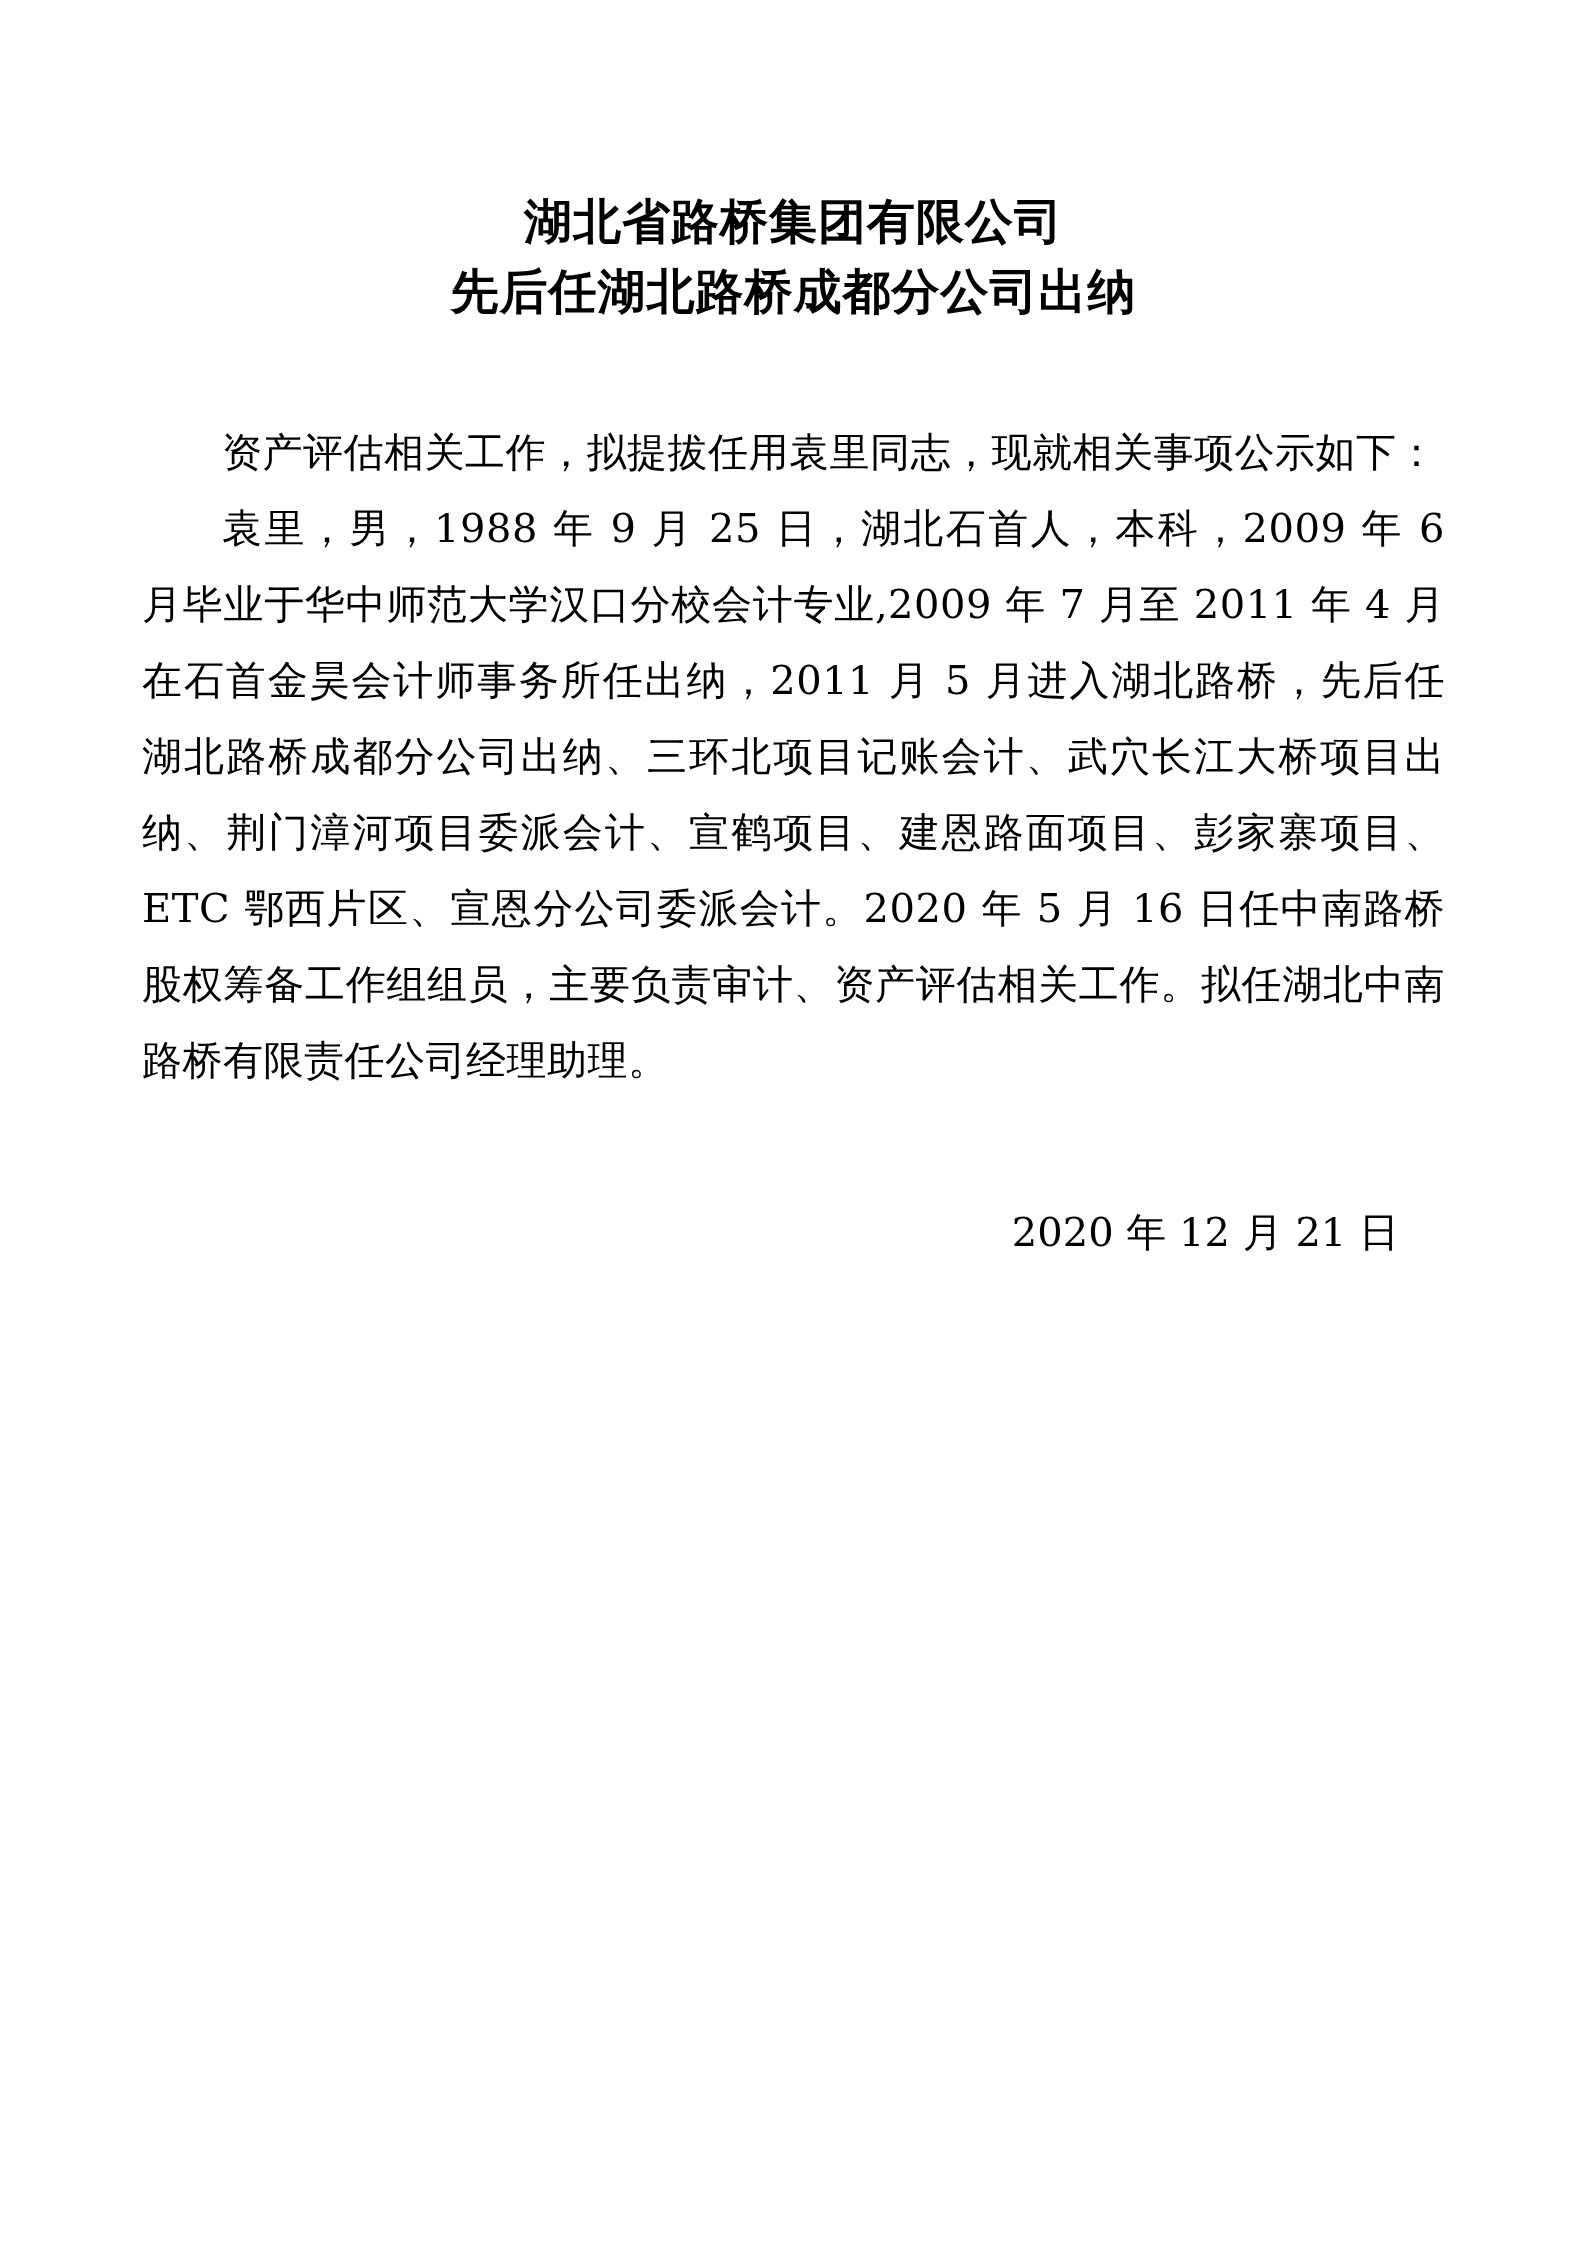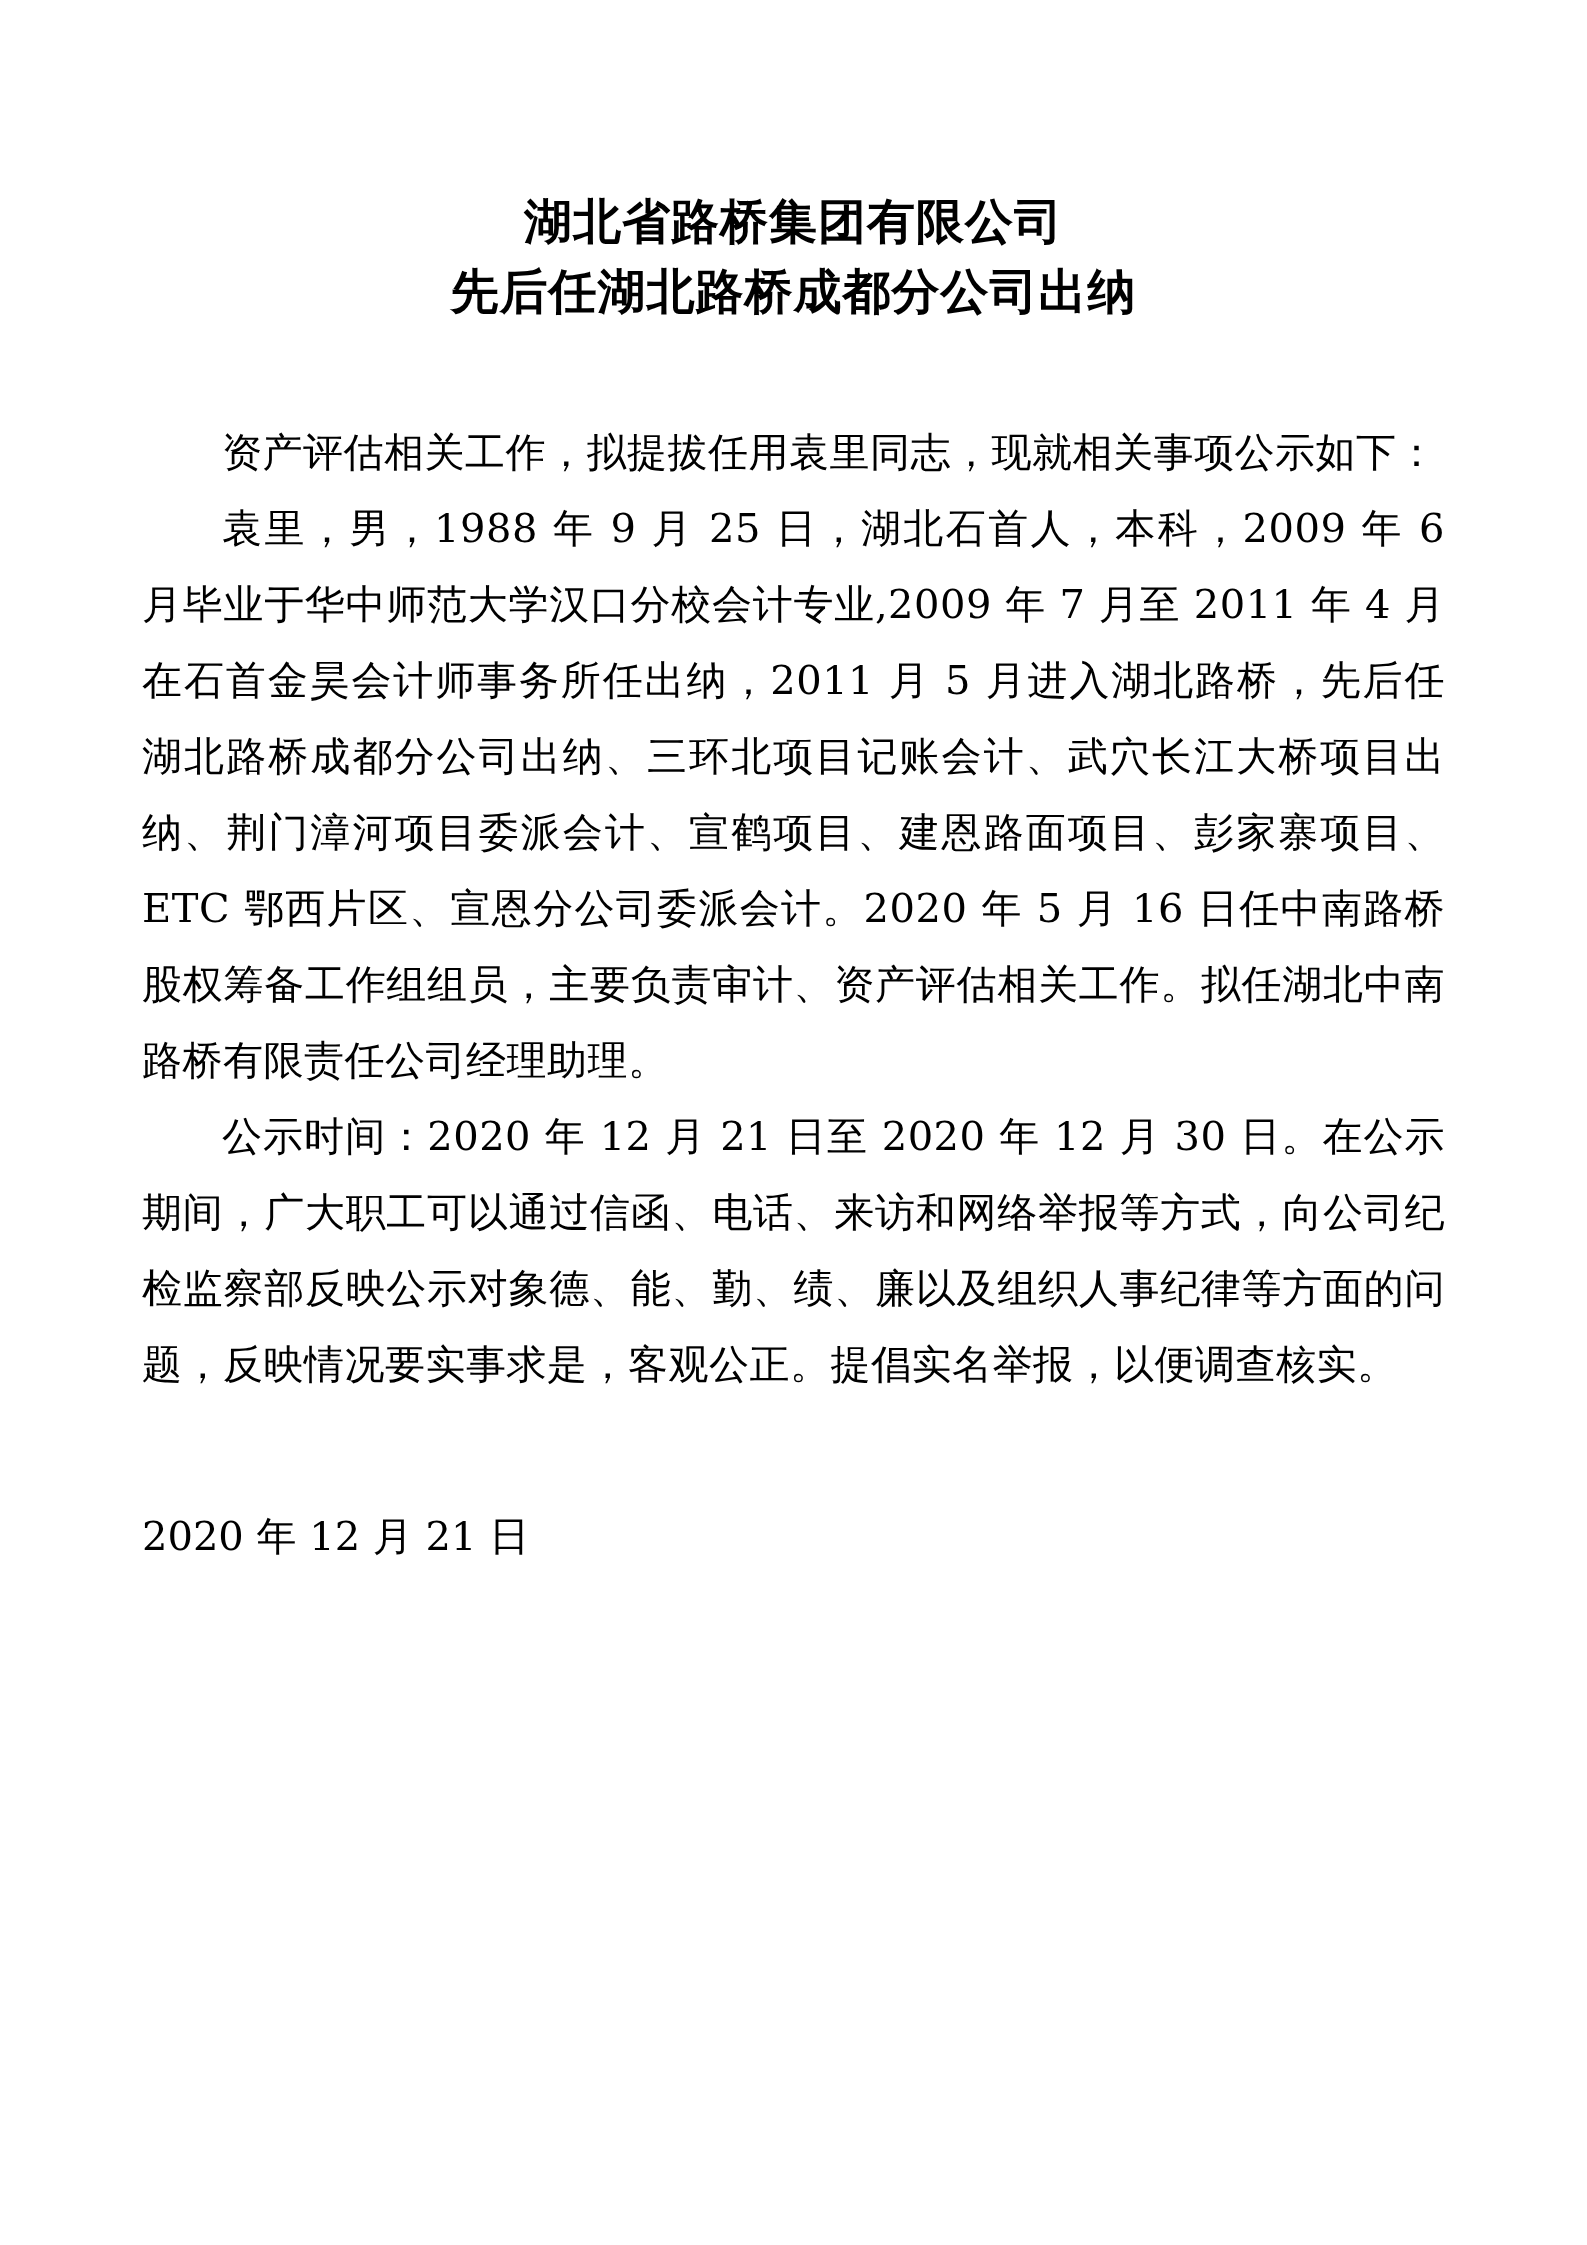--- a/index.html
+++ b/index.html
@@ -39,38 +39,37 @@
     line-height: 76px;
     text-align: justify;
     text-indent: 80px;
     letter-spacing: 0.5px;
     color: #000000;
   }
   .date-line {
     margin-top: 96px;
     font-size: 40px;
     line-height: 76px;
-    text-align: left;
+    text-align: right;
     padding-right: 46px;
     color: #000000;
   }
 </style>
 </head>
 <body>
 
 <div class="page">
   <div class="content">
 
     <div class="title-block">
       <div class="doc-title">湖北省路桥集团有限公司</div>
       <div class="doc-title">先后任湖北路桥成都分公司出纳</div>
     </div>
 
     <div class="doc-body">
       <p>资产评估相关工作，拟提拔任用袁里同志，现就相关事项公示如下：</p>
       <p>袁里，男，1988 年 9 月 25 日，湖北石首人，本科，2009 年 6 月毕业于华中师范大学汉口分校会计专业,2009 年 7 月至 2011 年 4 月在石首金昊会计师事务所任出纳，2011 月 5 月进入湖北路桥，先后任湖北路桥成都分公司出纳、三环北项目记账会计、武穴长江大桥项目出纳、荆门漳河项目委派会计、宣鹤项目、建恩路面项目、彭家寨项目、ETC 鄂西片区、宣恩分公司委派会计。2020 年 5 月 16 日任中南路桥股权筹备工作组组员，主要负责审计、资产评估相关工作。拟任湖北中南路桥有限责任公司经理助理。</p>
-      <p>公示时间：2020 年 12 月 21 日至 2020 年 12 月 30 日。在公示期间，广大职工可以通过信函、电话、来访和网络举报等方式，向公司纪检监察部反映公示对象德、能、勤、绩、廉以及组织人事纪律等方面的问题，反映情况要实事求是，客观公正。提倡实名举报，以便调查核实。</p>
     </div>
 
     <div class="date-line">2020 年 12 月 21 日</div>
 
   </div>
 </div>
 
 </body></html>

